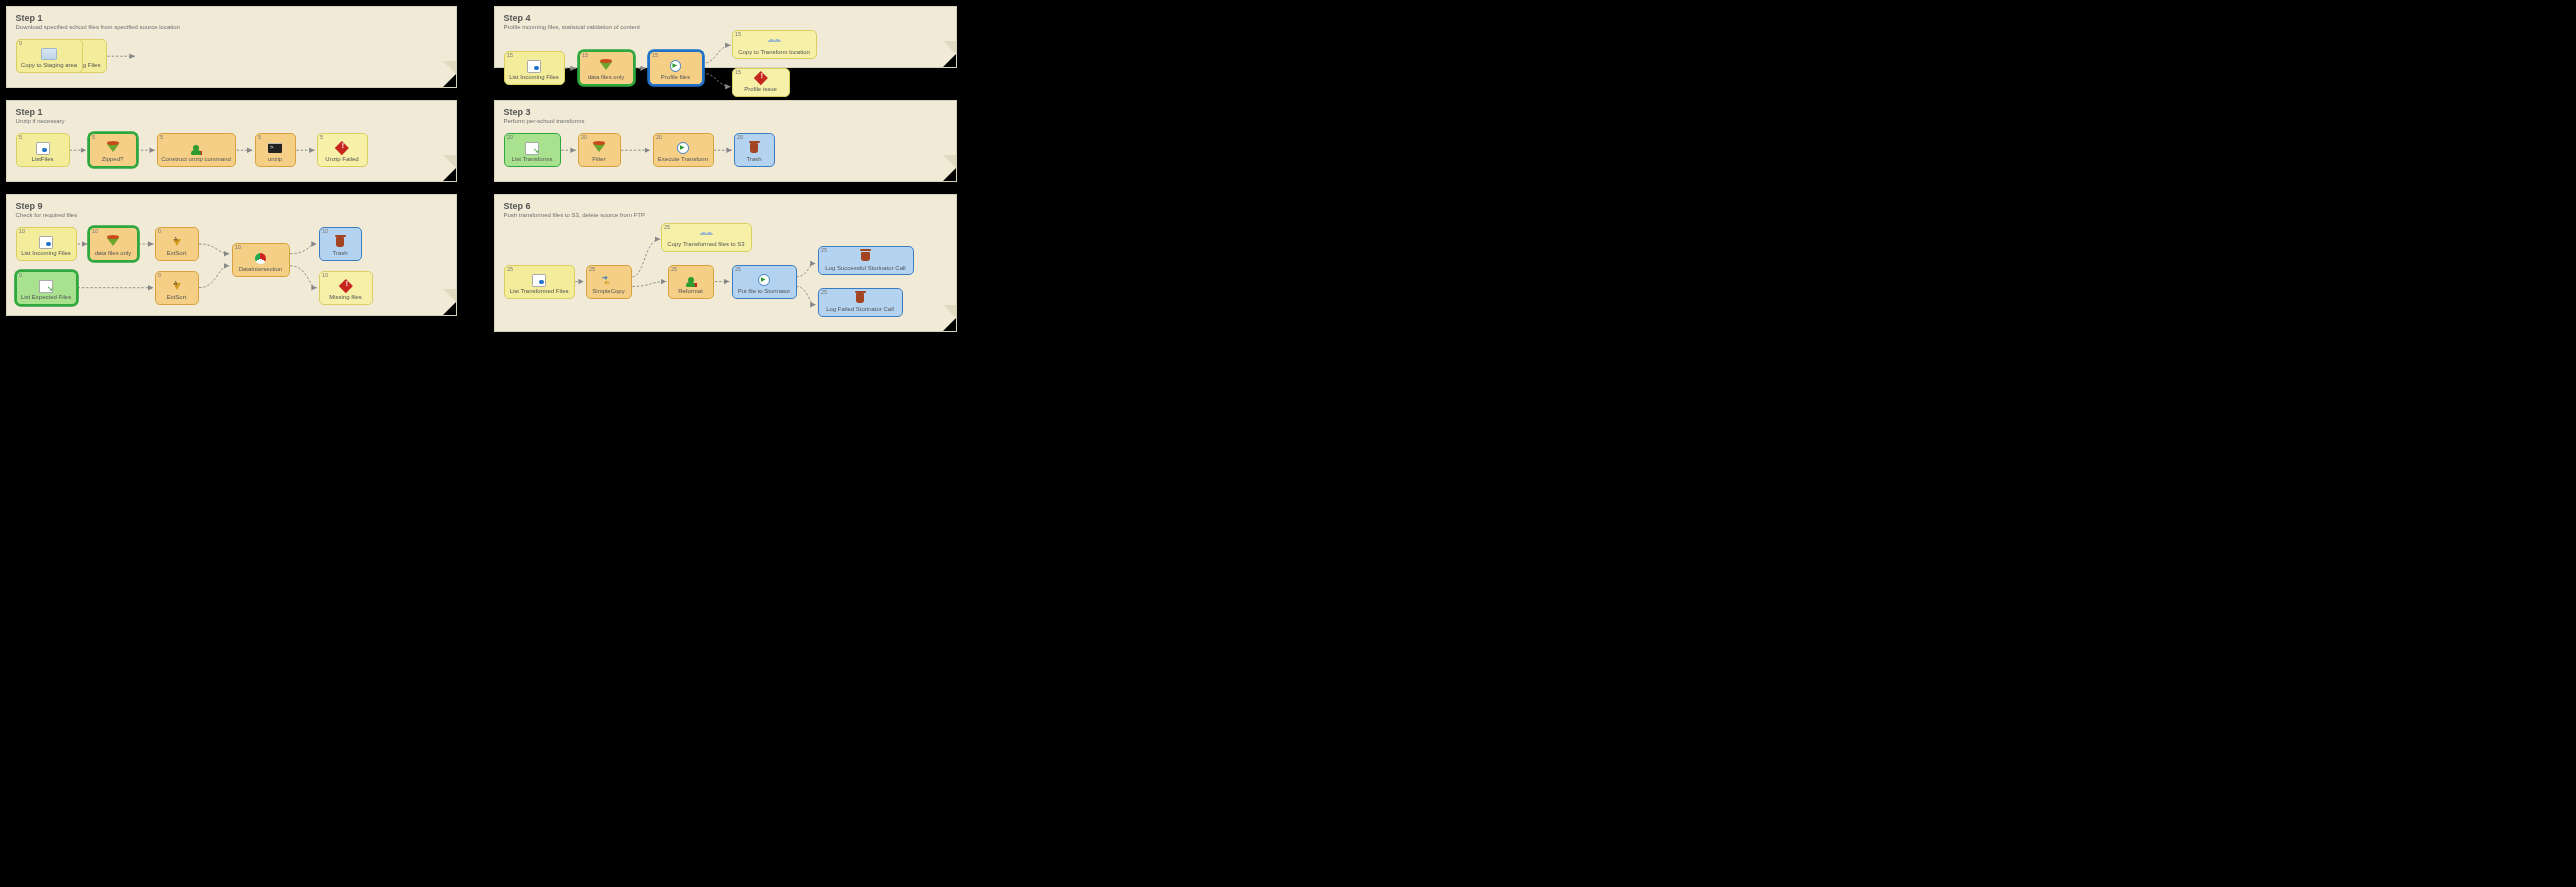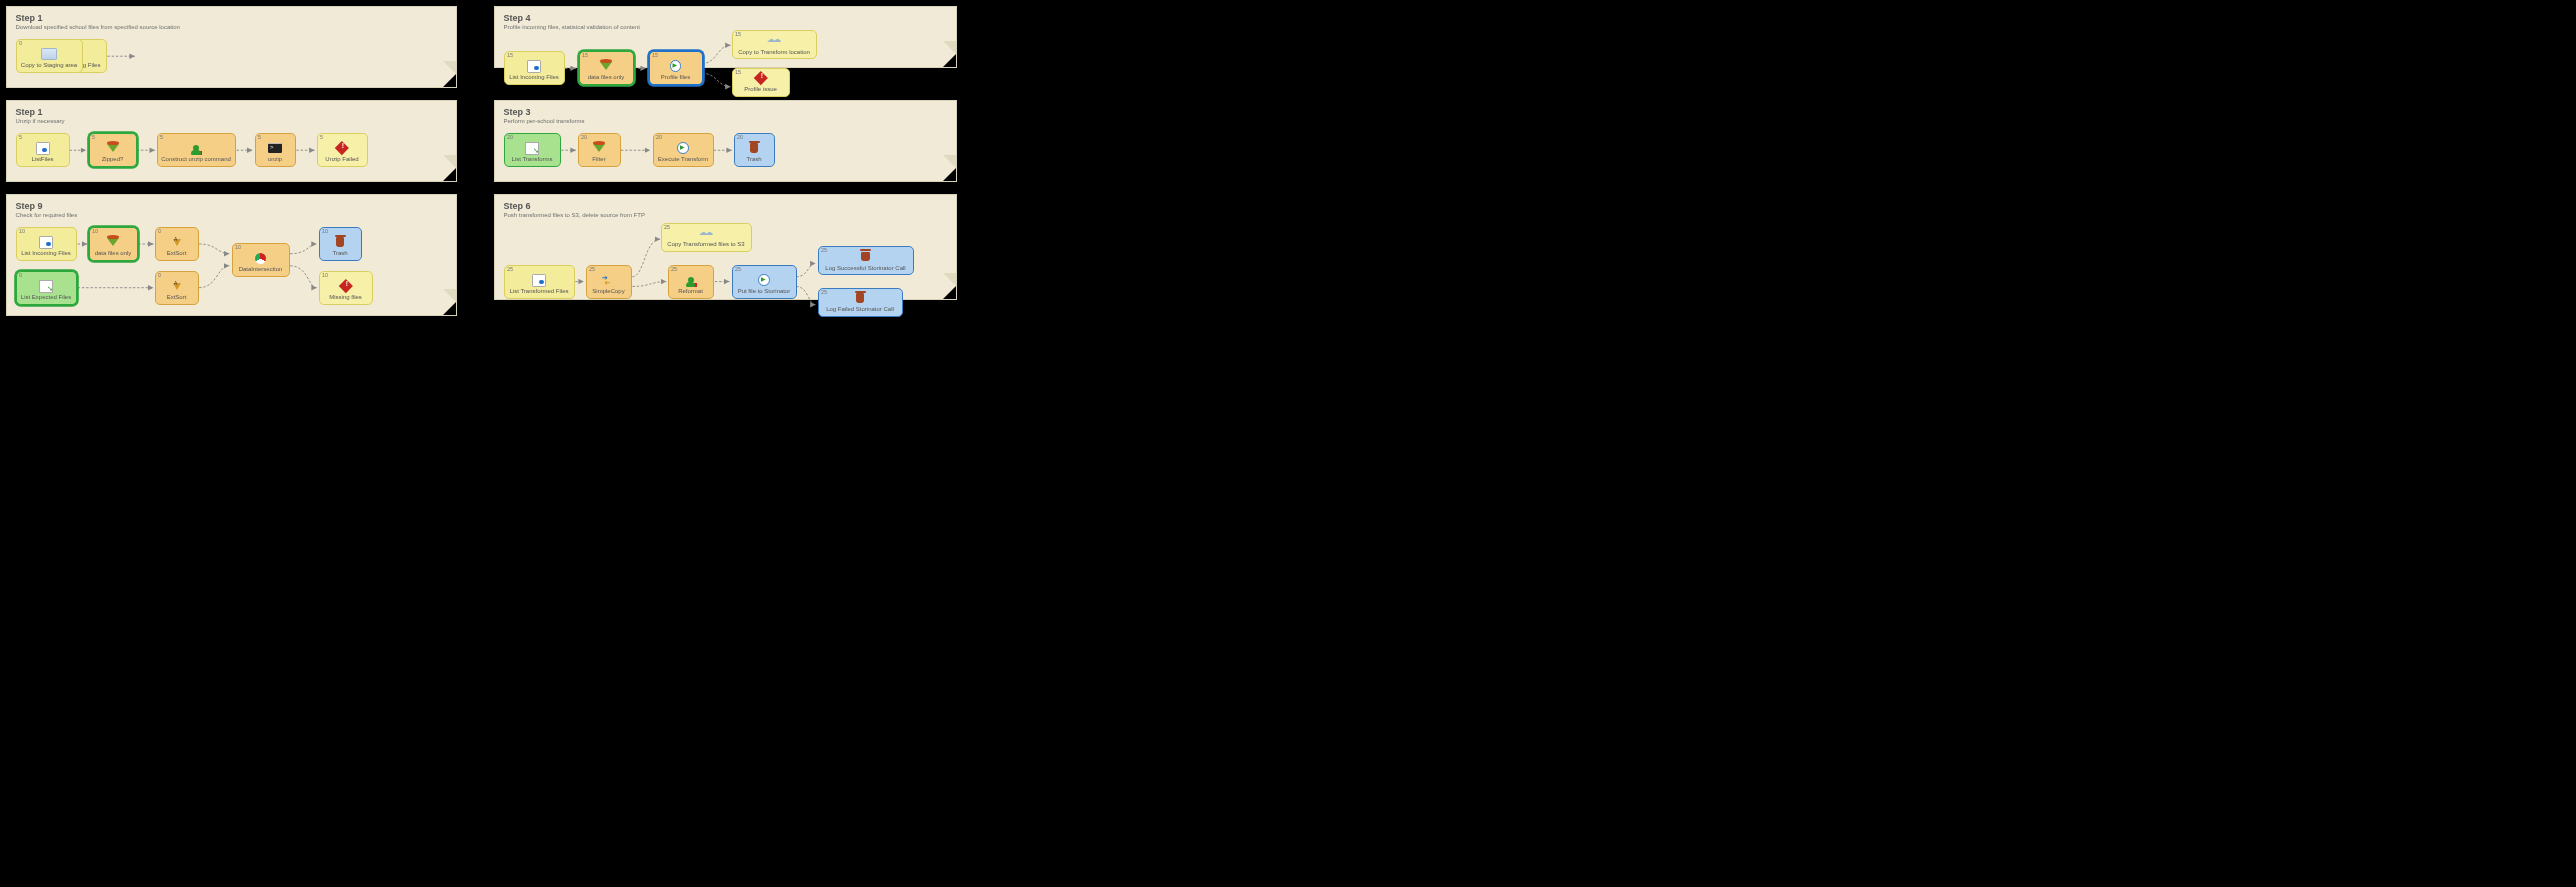--- a/index.html
+++ b/index.html
@@ -395,21 +395,21 @@
         <span class="badge">10</span>
         <div class="icon">
             <div class="ic-diamond"></div>
           </div>
         <div class="label">Missing files</div>
       </div>
     </div>
     <div class="dog-ear"></div>
   </div>
 
-  <div class="panel panel-right" style="height:106px">
+  <div class="panel panel-right" style="height:138px">
     <div class="panel-title">Step 6</div>
     <div class="panel-sub">Push transformed files to S3, delete source from FTP</div>
     <div class="flow" style="height:91px">
       <svg class="edges" width="463" height="91" viewBox="0 0 760 150">
         <defs>
             <marker id="ah6" markerWidth="8" markerHeight="8" refX="6" refY="3" orient="auto">
               <path d="M0,0 L6,3 L0,6 Z" fill="#888"></path>
             </marker>
           </defs>
         <line x1="116" y1="90" x2="130" y2="90" stroke="#888" stroke-width="1.5" stroke-dasharray="4 3" marker-end="url(#ah6)"></line>

